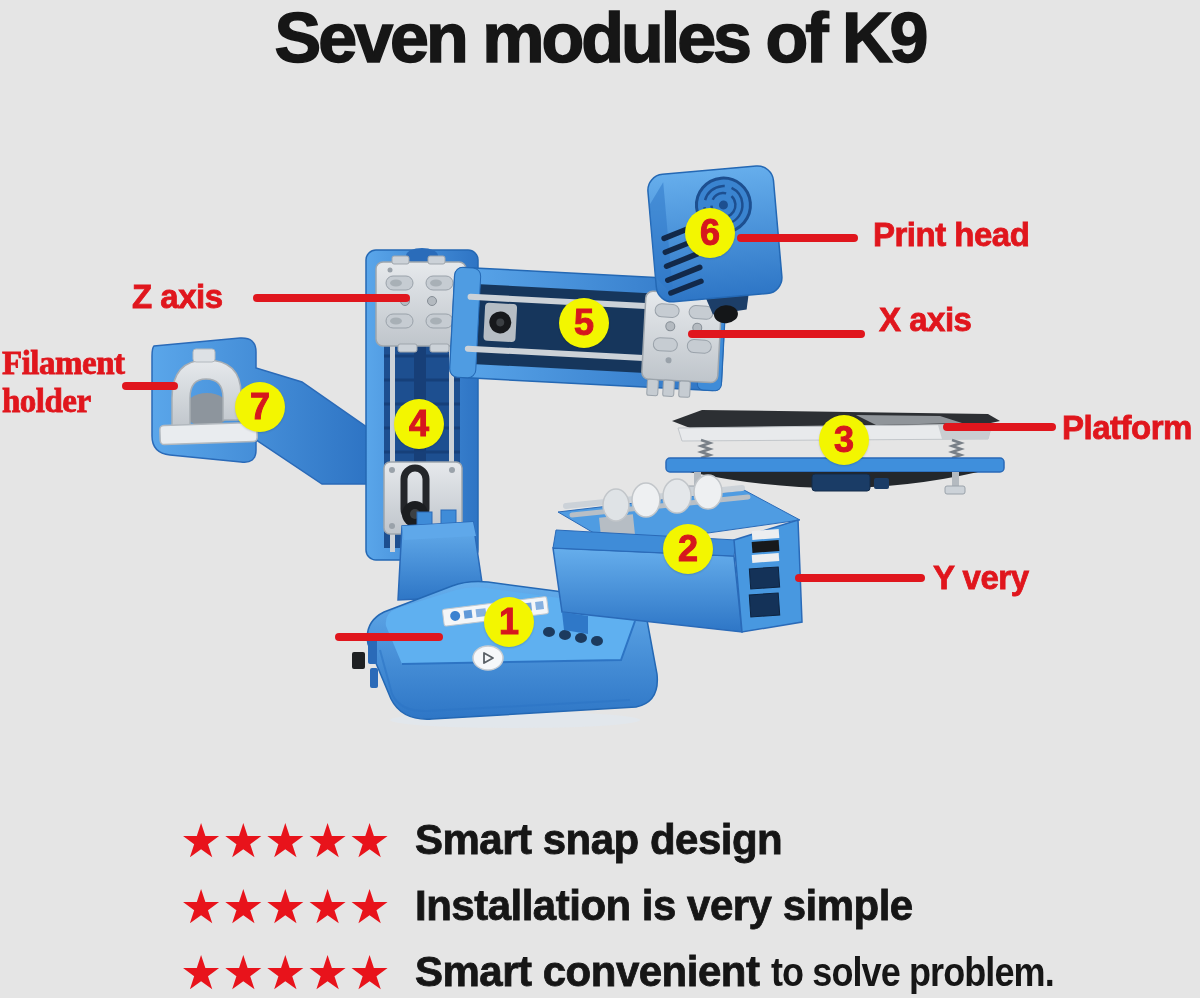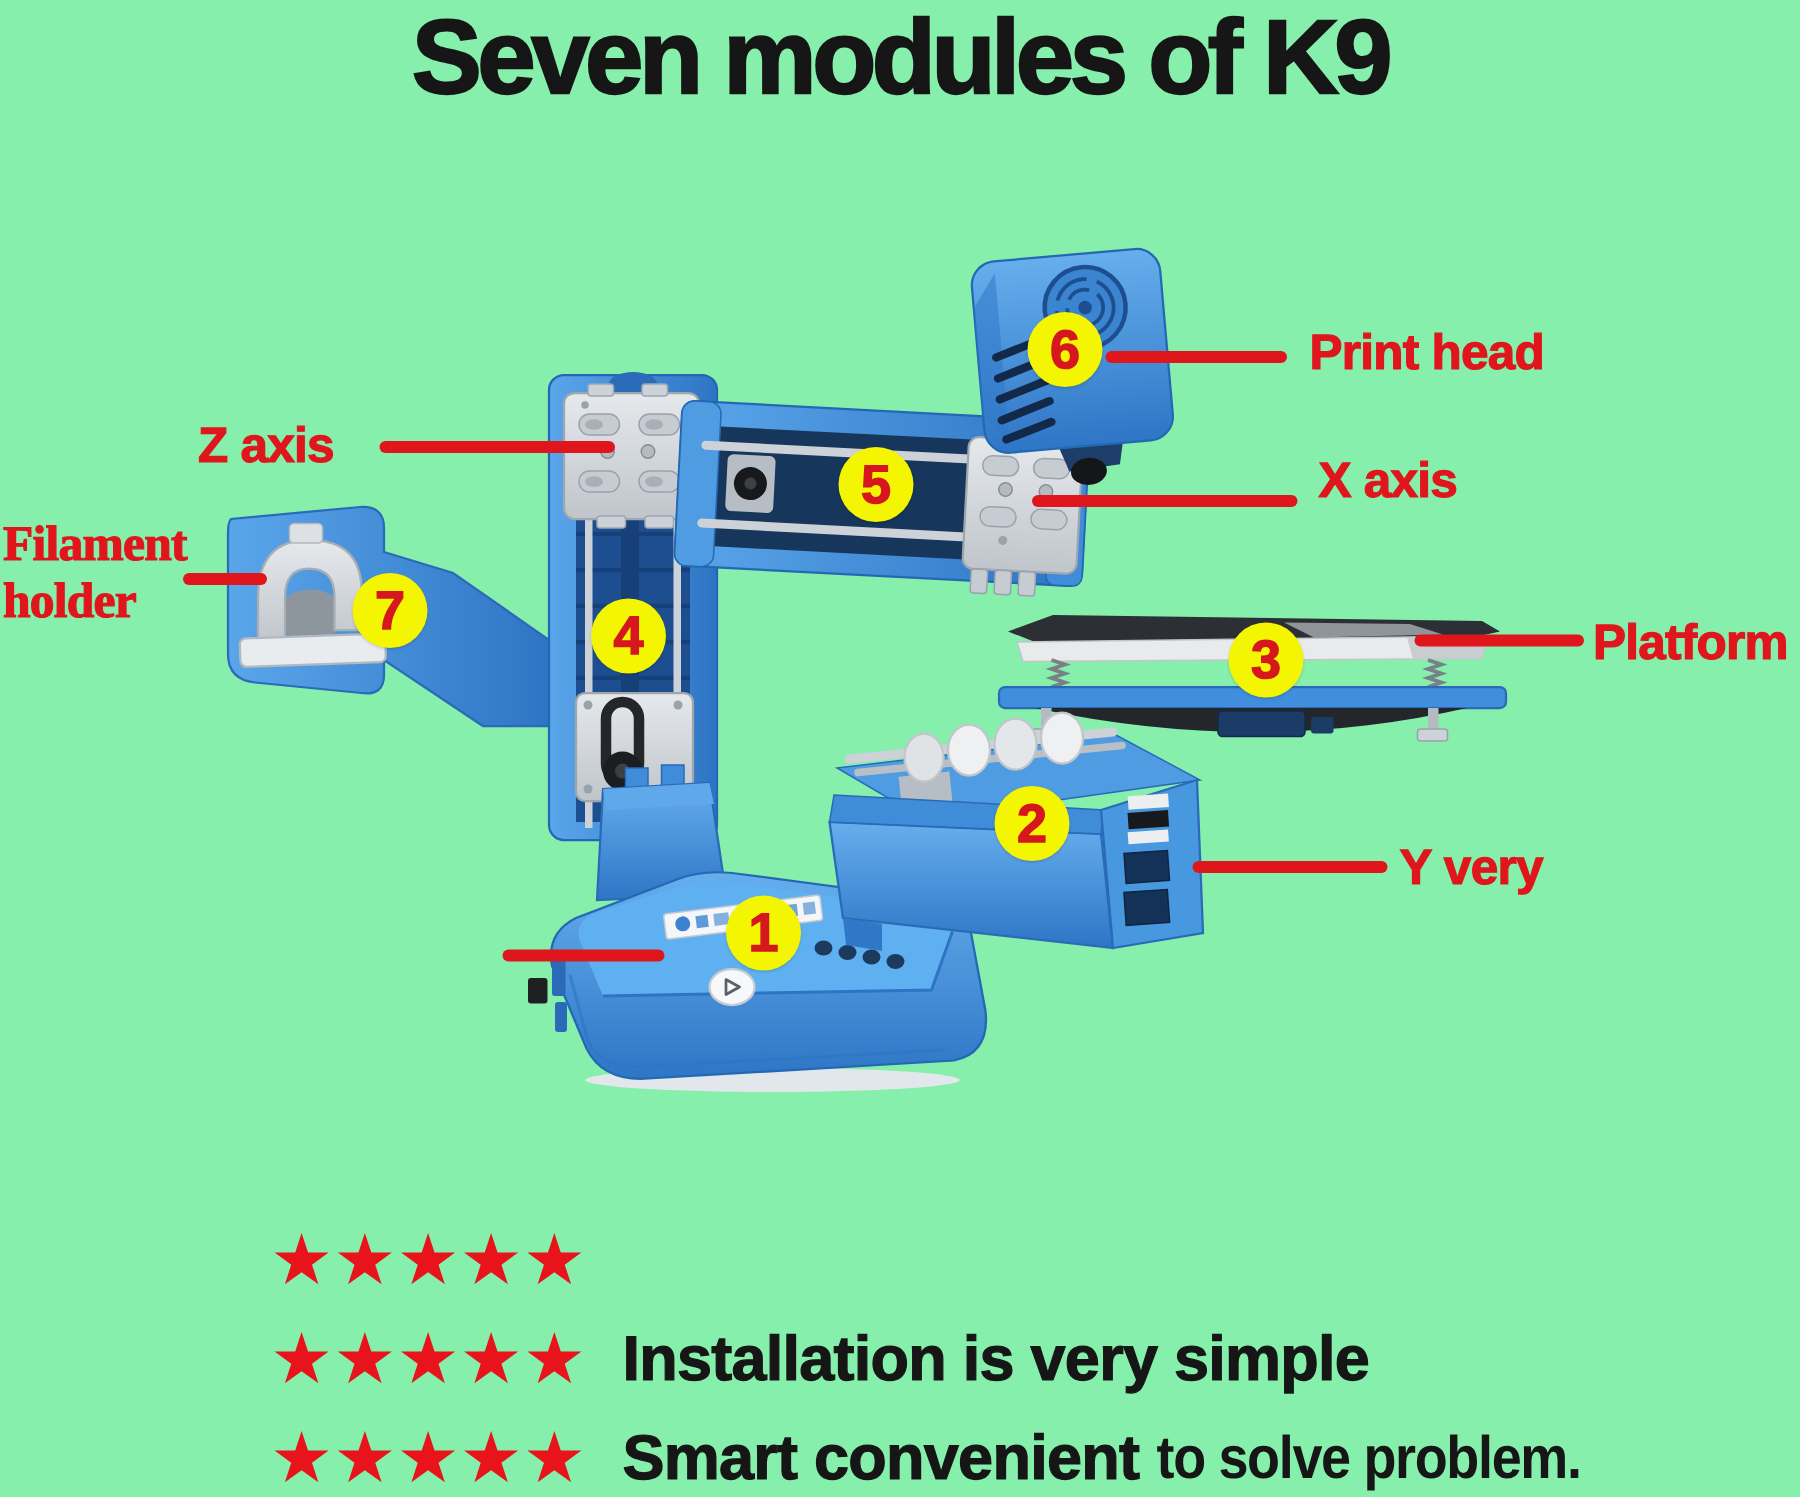--- a/index.html
+++ b/index.html
@@ -1,17 +1,17 @@
 <!DOCTYPE html>
 <html style="--accent-red: #e0161d; --badge-yellow: #f3f600; --badge-number-red: #d6171e; --machine-blue: #3f8fdc; --star-red: #e8131b; --text-black: #161616;"><head>
 <meta charset="utf-8">
 <style>
   html,body{margin:0;padding:0;background:#ffffff;}
   .page{
-    position:relative;width:1200px;height:998px;background:#86efac;overflow:hidden;
+    position:relative;width:1200px;height:998px;background:#e5e5e5;overflow:hidden;
     font-family:"Liberation Sans","DejaVu Sans",sans-serif;
   }
   .title{
     position:absolute;top:0;left:0;width:100%;margin:0;text-align:center;
     font-size:70px;line-height:76px;font-weight:bold;letter-spacing:-3px;
     color:var(--text-black,#161616);-webkit-text-stroke:1.5px var(--text-black,#161616);
   }
   .diagram{position:absolute;inset:0;}
   .diagram svg{position:absolute;left:0;top:0;}
   .label{
@@ -265,20 +265,21 @@
         <span>6</span>
       </div>
     <div class="badge" style="left:235px;top:382px">
         <span>7</span>
       </div>
   </div>
 
   <div class="features">
     <div class="feature-row">
       <span class="stars">★★★★★</span>
+      <span class="feature-text">Smart snap design</span>
       <span class="feature-text2"></span>
     </div>
     <div class="feature-row">
       <span class="stars">★★★★★</span>
       <span class="feature-text">Installation is very simple</span>
       <span class="feature-text2"></span>
     </div>
     <div class="feature-row">
       <span class="stars">★★★★★</span>
       <span class="feature-text">Smart convenient</span>

